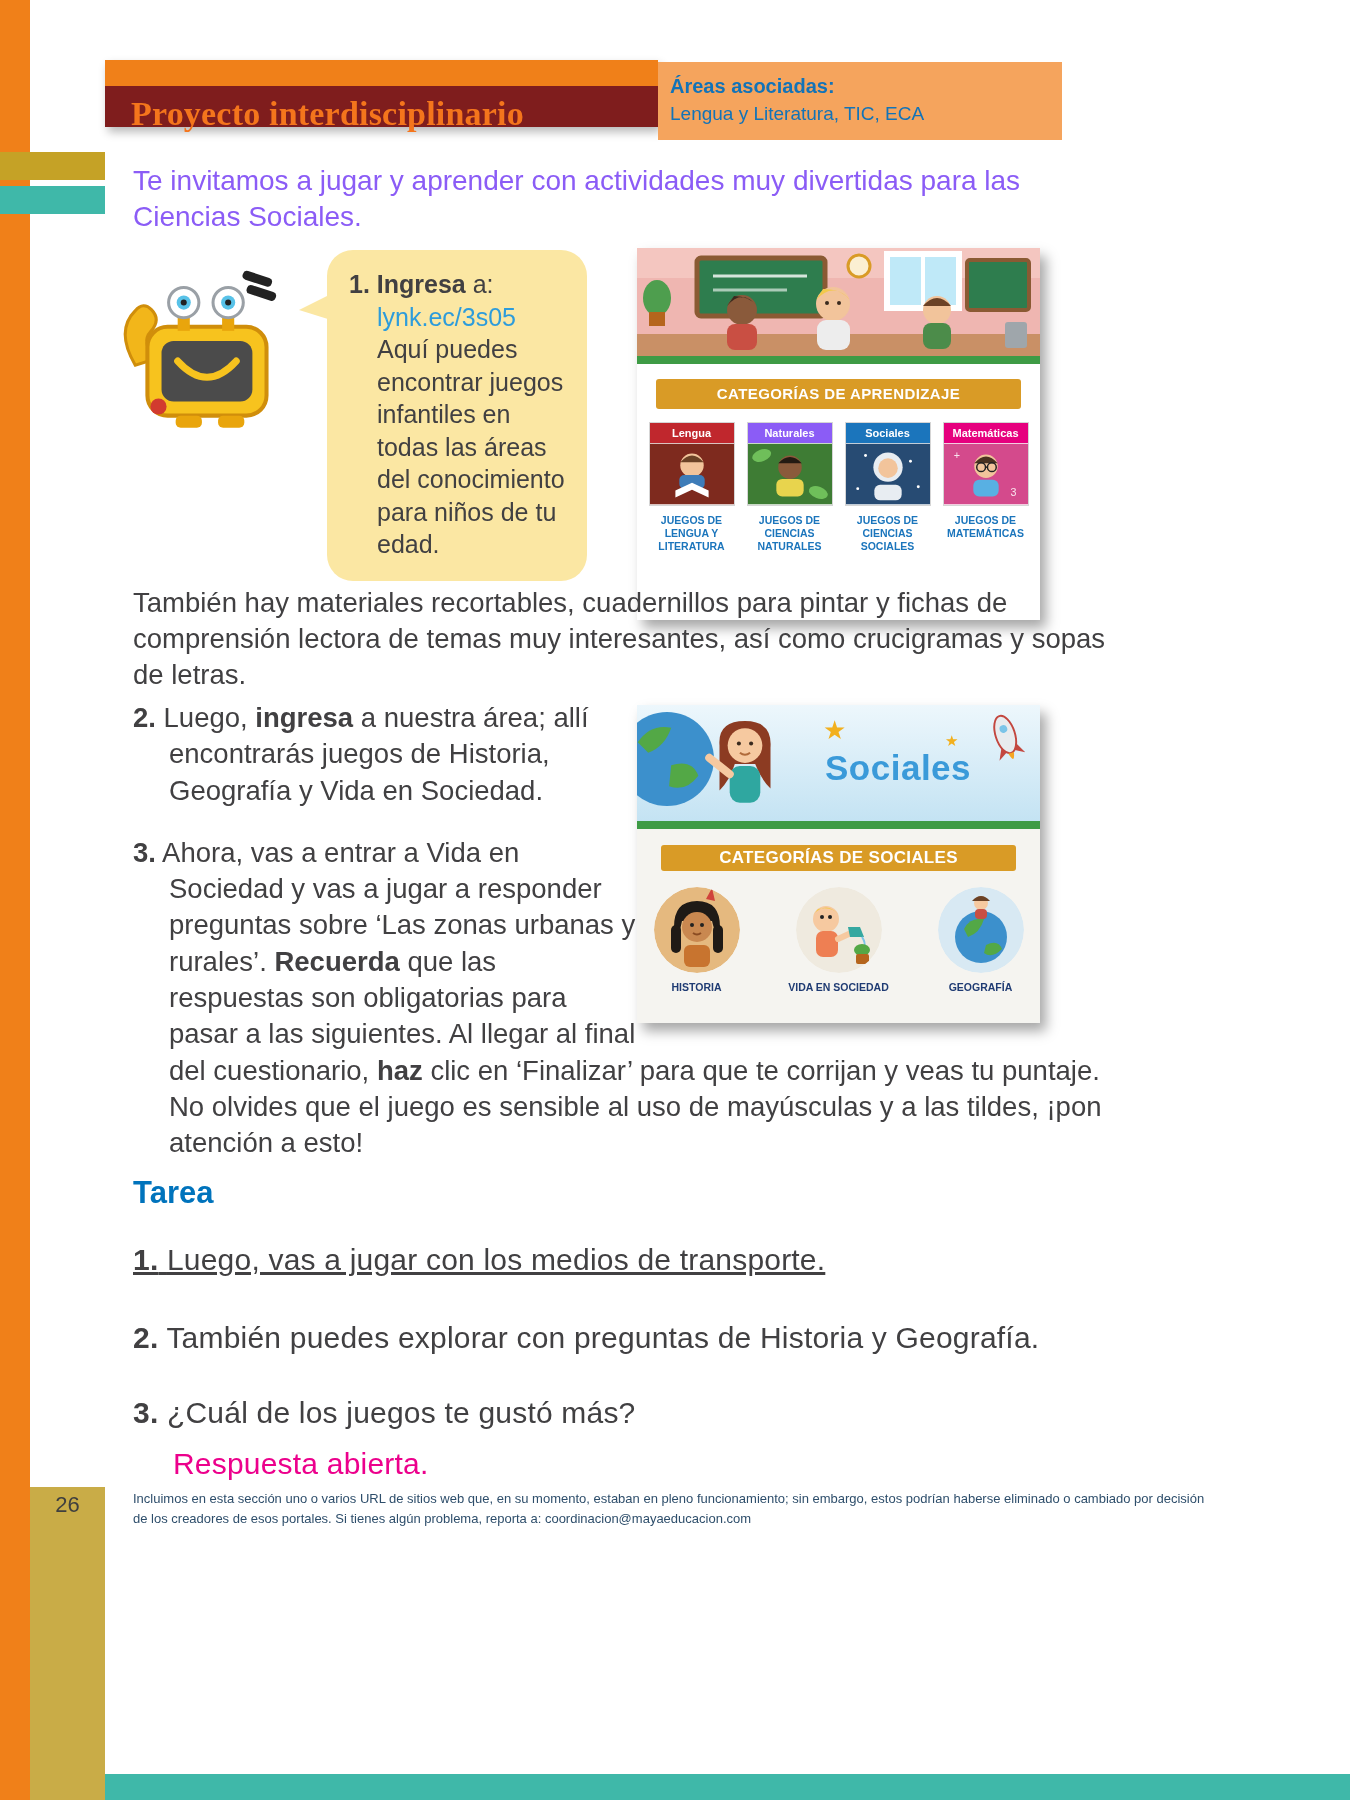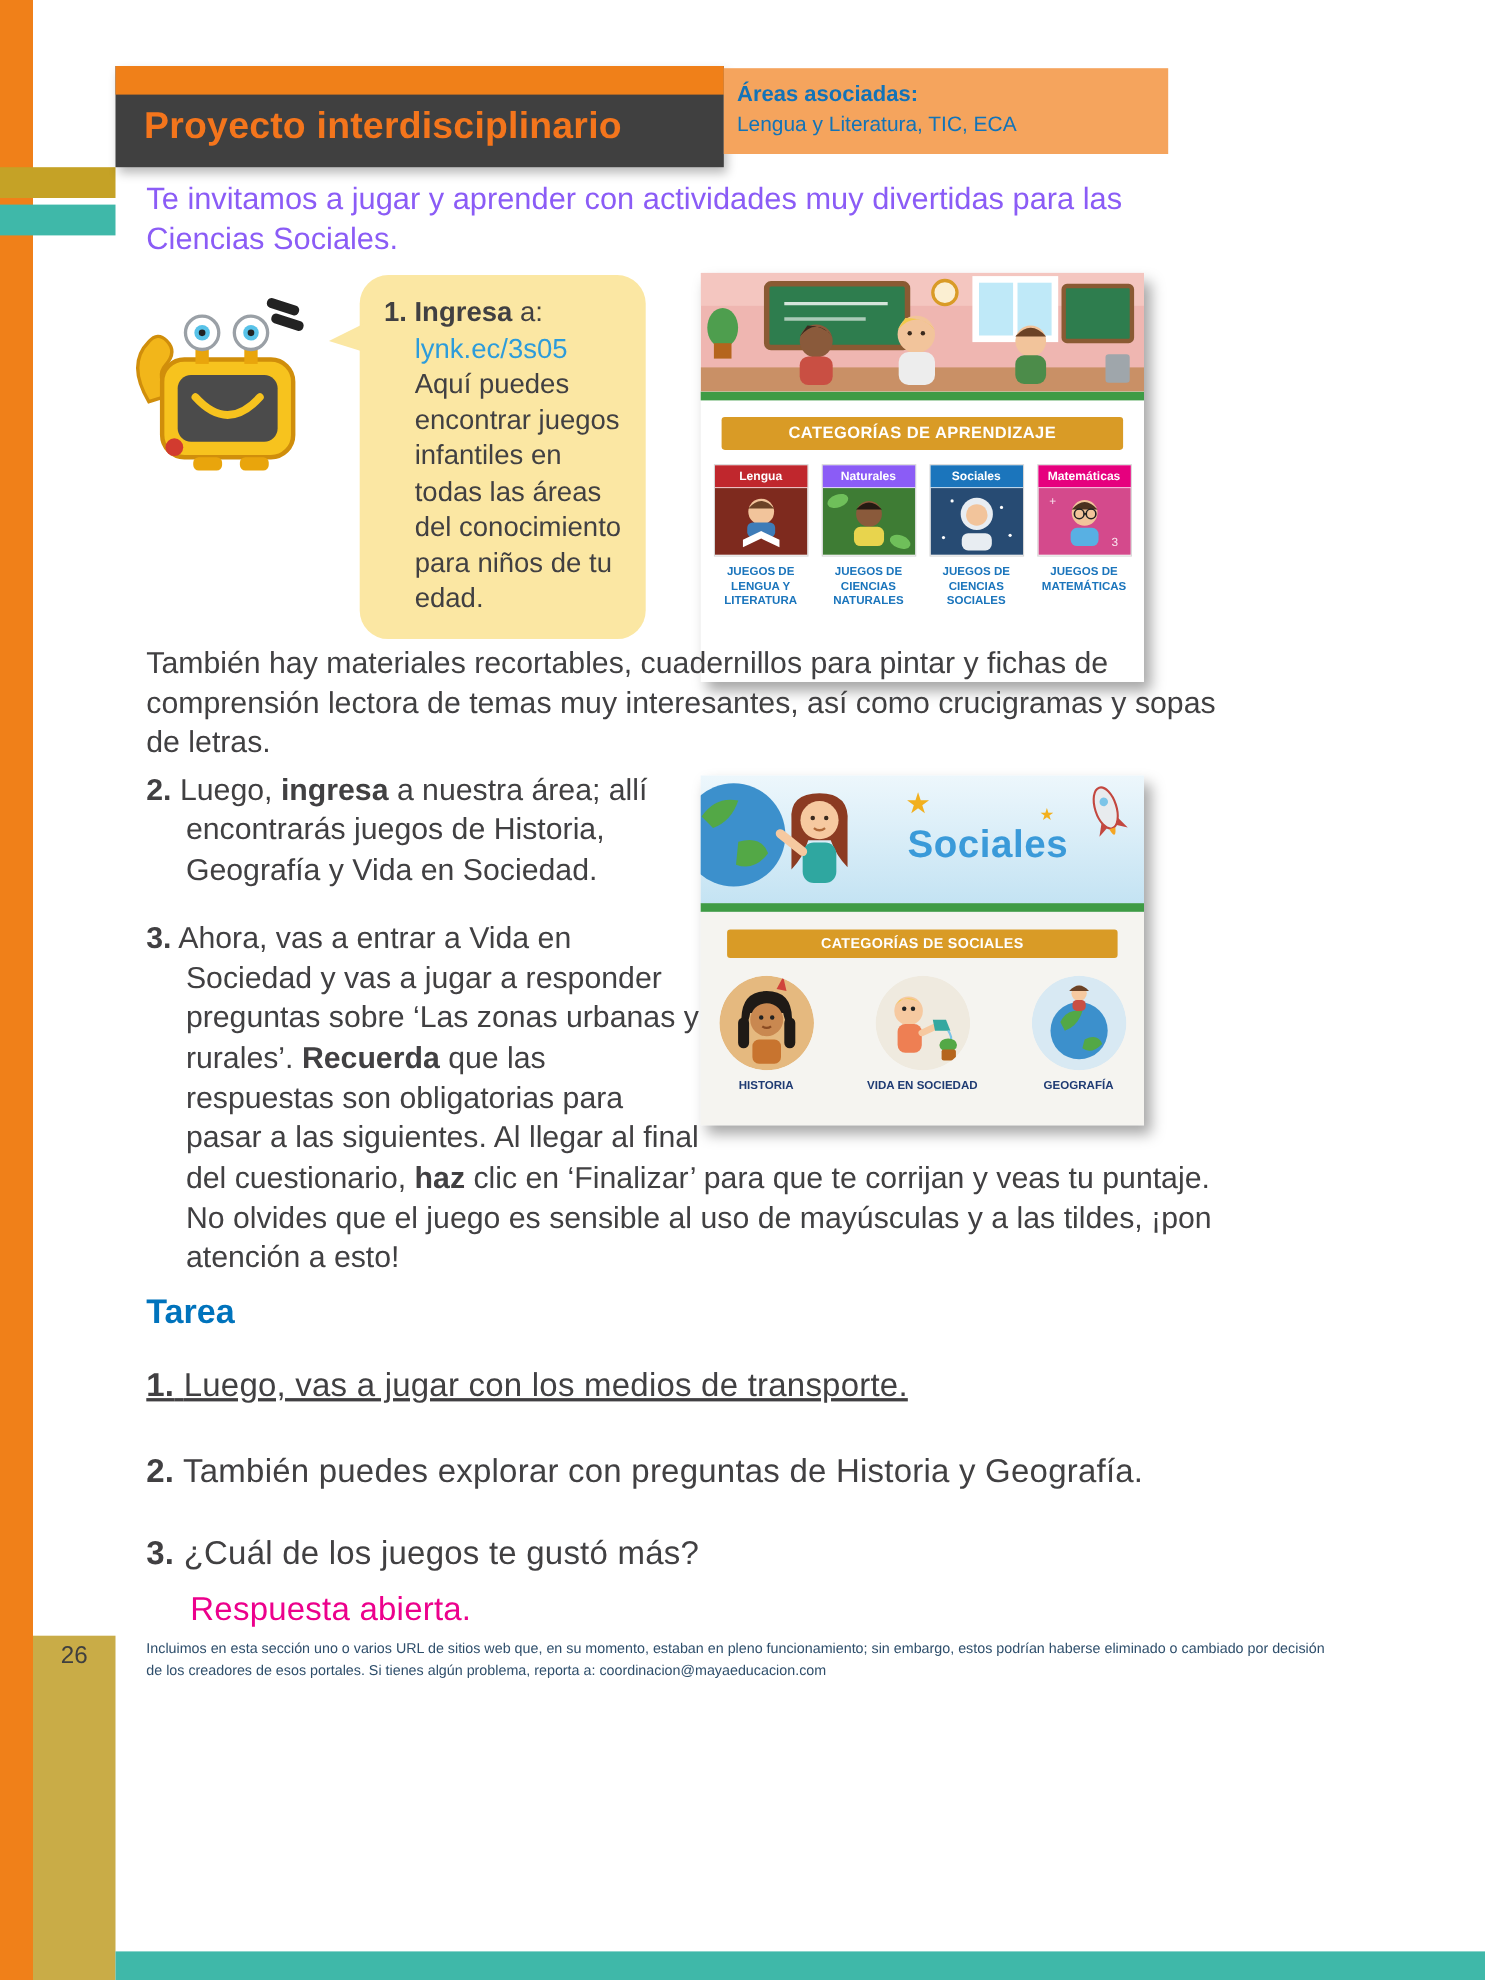--- a/index.html
+++ b/index.html
@@ -9,21 +9,21 @@
   
   .bar-orange { position:absolute; left:0; top:0; width:30px; height:1800px; background:#F08019; }
   .accent-gold { position:absolute; left:0; top:152px; width:105px; height:28px; background:#C5A226; }
   .accent-teal { position:absolute; left:0; top:186px; width:105px; height:28px; background:#3FB8A9; }
   .bottom-gold { position:absolute; left:30px; top:1487px; width:75px; height:313px; background:#C9AC47; }
   .bottom-teal { position:absolute; left:105px; top:1774px; width:1245px; height:26px; background:#3FB8A9; }
   .page-number { position:absolute; left:30px; top:1492px; width:75px; text-align:center; font-size:22px; color:#3f3f3f; }
 
   
   .header { position:absolute; left:105px; top:60px; display:flex; }
-  .title-card { width:553px; height:92px; background:#404040; box-shadow:3px 5px 9px rgba(0,0,0,0.28); }
+  .title-card { width:553px; height:67px; background:#7f1d1d; box-shadow:3px 5px 9px rgba(0,0,0,0.28);font-family:Liberation Serif, serif; }
   .title-card .top-strip { height:26px; background:#F08019; }
   .page-title { padding:9px 0 0 26px; font-size:34px; font-weight:bold; color:#F4751C; letter-spacing:0.2px; }
   .areas-box { width:404px; height:78px; margin-top:2px; background:#F5A45D; padding:13px 0 0 12px; }
   .areas-label { font-size:20px; font-weight:bold; color:#1273B8; }
   .areas-value { font-size:19px; color:#1273B8; margin-top:5px; }
 
   
   .intro { position:absolute; left:133px; top:163px; width:950px; font-size:28px; line-height:1.3; color:#8b5cf6; }
 
   
@@ -59,21 +59,21 @@
   .ss2-wrap { float:right; width:481px; height:330px; position:relative; }
   .screenshot2 { position:absolute; left:0; top:5px; width:403px; height:318px; background:#fff; box-shadow:6px 8px 12px rgba(0,0,0,0.35); }
   .ss2-banner { position:relative; width:403px; height:116px; background:linear-gradient(#EDF7FC, #C4E3F3); overflow:hidden; }
   .ss2-globe { position:absolute; left:-18px; top:6px; width:96px; height:96px; }
   .ss2-girl { position:absolute; left:62px; top:10px; width:92px; height:102px; }
   .ss2-title { position:absolute; left:188px; top:40px; font-size:35px; font-weight:bold; color:#3A9AD9; letter-spacing:0.5px; }
   .ss2-star1 { position:absolute; left:186px; top:8px; font-size:26px; color:#F2B01E; }
   .ss2-star2 { position:absolute; left:308px; top:26px; font-size:15px; color:#F2B01E; }
   .ss2-rocket { position:absolute; right:4px; top:6px; width:58px; height:58px; transform:rotate(-18deg); }
   .ss2-body { height:194px; background:#F5F4F0; padding-top:16px; }
-  .gold-banner-sm { margin:0 auto; width:355px; height:26px; line-height:26px; background:#D99B26; color:#fff; font-weight:bold; font-size:13px; text-align:center; letter-spacing:0.3px; border-radius:3px; }
+  .gold-banner-sm { margin:0 auto; width:355px; height:26px; line-height:26px; background:#D99B26; color:#fff; font-weight:bold; font-size:17px; text-align:center; letter-spacing:0.3px; border-radius:3px; }
   .circles-row { display:flex; justify-content:center; gap:30px; margin-top:16px; }
   .circle-col { width:112px; display:flex; flex-direction:column; align-items:center; }
   .circle-icon { width:86px; height:86px; border-radius:50%; overflow:hidden; display:block; }
   .circle-label { margin-top:8px; font-size:10.5px; font-weight:bold; color:#1F3B73; text-align:center; white-space:nowrap; }
 
   .step { padding-left:36px; text-indent:-36px; margin-bottom:26px; }
 
   
   .tarea-heading { position:absolute; left:133px; top:1175px; font-size:31px; font-weight:bold; color:#0073BC; }
   .task { position:absolute; left:133px; width:1100px; font-size:30px; line-height:1.3; color:#414042; padding-left:40px; text-indent:-40px; letter-spacing:0.2px; }

